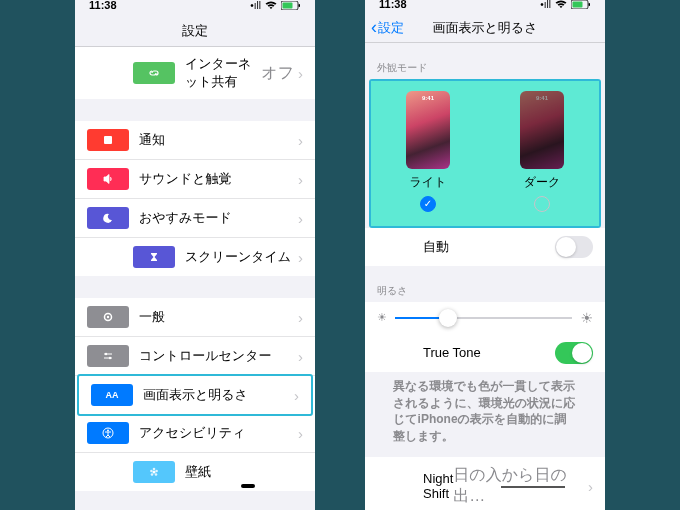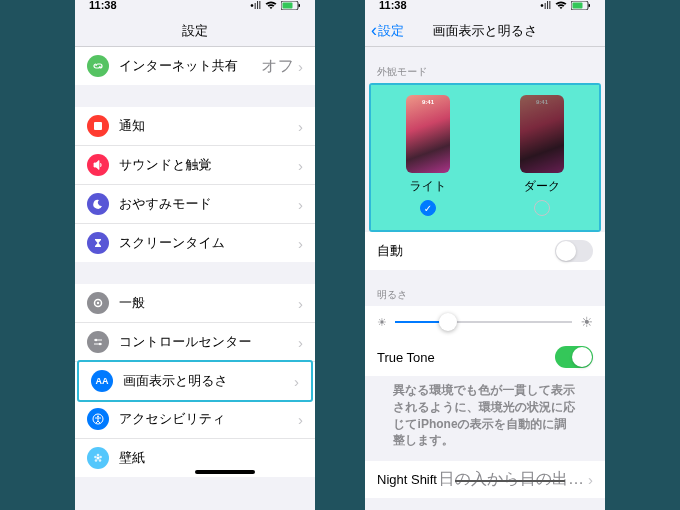--- a/index.html
+++ b/index.html
@@ -5,22 +5,22 @@
   * { margin: 0; padding: 0; box-sizing: border-box; font-family: -apple-system, "Hiragino Sans", sans-serif; }
   body { background: #20525e; width: 680px; height: 510px; overflow: hidden; display: flex; gap: 50px; justify-content: center; align-items: center; }
   .phone { width: 240px; height: 520px; background: #f2f2f7; border-radius: 4px; overflow: hidden; position: relative; display: flex; flex-direction: column; }
   .status { height: 20px; display: flex; align-items: center; justify-content: space-between; padding: 0 14px; font-size: 11px; font-weight: 600; background: #f2f2f7; }
   .status .icons { display: flex; gap: 4px; align-items: center; font-size: 10px; font-weight: 400; }
   .hdr { height: 32px; display: flex; align-items: center; justify-content: center; font-size: 13px; font-weight: 400; background: #f2f2f7; border-bottom: 0.5px solid #d0d0d4; position: relative; }
   .back { position: absolute; left: 6px; color: #007aff; font-size: 13px; display: flex; align-items: center; gap: 1px; }
   .section-label { font-size: 10px; color: #8a8a8e; padding: 18px 12px 4px; text-transform: none; }
   .card { background: #fff; }
   .row { display: flex; align-items: center; padding: 8px 12px; min-height: 36px; border-bottom: 0.5px solid #e4e4e6; font-size: 13px; position: relative; }
-  .row:last-child { border-bottom: none; }
-  .row .ico { width: 22px; height: 22px; border-radius: 11px; margin-right: 10px; display: flex; align-items: center; justify-content: center; font-size: 12px; color: #fff; flex-shrink: 0; }
+  .row:last-child { border-bottom: none; margin-left: 46px; }
+  .row .ico { width: 42px; height: 22px; border-radius: 3px; margin-right: 10px; display: flex; align-items: center; justify-content: center; font-size: 12px; color: #fff; flex-shrink: 0; }
   .row .lbl { flex: 1; }
   .row .val { color: #8a8a8e; font-size: 16px; margin-right: 4px; }
   .row .chev { color: #c5c5c9; font-size: 15px; font-weight: 300; }
   .gap { height: 22px; }
   .hl { border: 2px solid #2fb9d8; border-radius: 3px; margin: -2px 2px; }
   .appear { background: #5eead4; padding: 10px 0 14px; display: flex; justify-content: space-around; }
   .opt { display: flex; flex-direction: column; align-items: center; gap: 5px; font-size: 12px; }
   .thumb { width: 44px; height: 78px; border-radius: 6px; background: linear-gradient(160deg,#e98 0%,#c46 40%,#423 70%,#a38 100%); position: relative; overflow: hidden; }
   .thumb.dark { filter: brightness(0.6); }
   .thumb::before { content: attr(data-t); position: absolute; top: 4px; left: 0; right: 0; text-align: center; color: #fff; font-size: 6px; font-weight: 600; }

